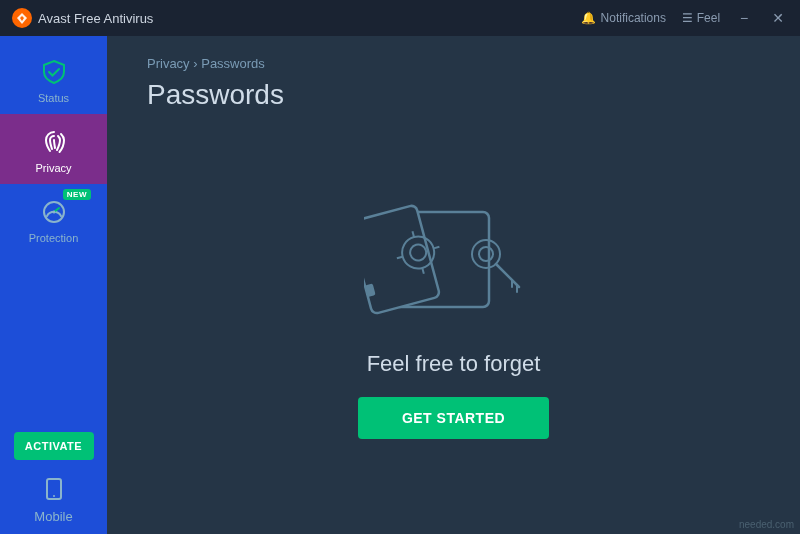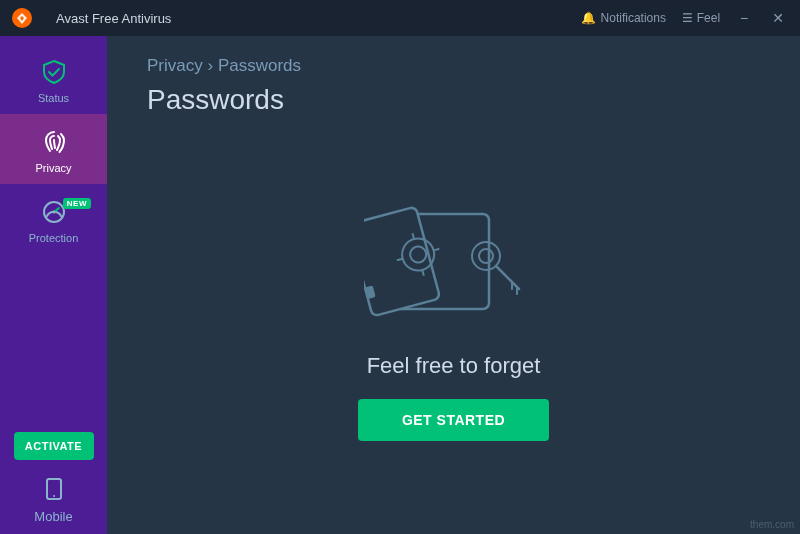--- a/index.html
+++ b/index.html
@@ -16,21 +16,21 @@
       display: flex;
       align-items: center;
       justify-content: space-between;
       background: #1a2332;
       height: 36px;
       padding: 0 12px;
     }
     .titlebar-left {
       display: flex;
       align-items: center;
-      gap: 24px;
+      gap: 6px;
     }
     .titlebar-logo {
       width: 20px;
       height: 20px;
     }
     .titlebar-title {
       color: #cdd5e0;
       font-size: 13px;
       font-weight: 500;
     }
@@ -57,21 +57,21 @@
     
     .app-container {
       display: flex;
       height: 498px;
       background: #1e2d3d;
     }
 
     
     .sidebar {
       width: 107px;
-      background: #4c1d95;
+      background: #1d4ed8;
       display: flex;
       flex-direction: column;
       align-items: center;
       padding-top: 8px;
       flex-shrink: 0;
     }
     .sidebar-item {
       width: 100%;
       display: flex;
       flex-direction: column;
@@ -94,21 +94,21 @@
     .sidebar-item.active .sidebar-icon { color: #fff; }
     .sidebar-label {
       font-size: 11px;
       color: #8ab4cc;
       text-align: center;
     }
     .sidebar-item.active .sidebar-label { color: #fff; }
 
     .new-badge {
       position: absolute;
-      top: 14px;
+      top: 5px;
       right: 16px;
       background: #00c176;
       color: #fff;
       font-size: 8px;
       font-weight: bold;
       padding: 1px 4px;
       border-radius: 3px;
       letter-spacing: 0.5px;
     }
 
@@ -150,21 +150,21 @@
     
     .main-content {
       flex: 1;
       background: #253546;
       display: flex;
       flex-direction: column;
       padding: 20px 40px 30px;
     }
 
     .breadcrumb {
-      font-size: 17px;
+      font-size: 13px;
       color: #7a9bb5;
       margin-bottom: 8px;
     }
     .breadcrumb span { cursor: pointer; }
 
     .page-title {
       font-size: 28px;
       font-weight: 300;
       color: #d0dce8;
       margin-bottom: 30px;
@@ -356,13 +356,13 @@
       <h2 class="feel-free-title">Feel free to forget</h2>
 
 
       <button class="get-started-btn">GET STARTED</button>
 
     </div>
   </div>
 
 </div>
 
-<div class="watermark">them.com</div>
+<div class="watermark">needed.com</div>
 
 </body></html>

